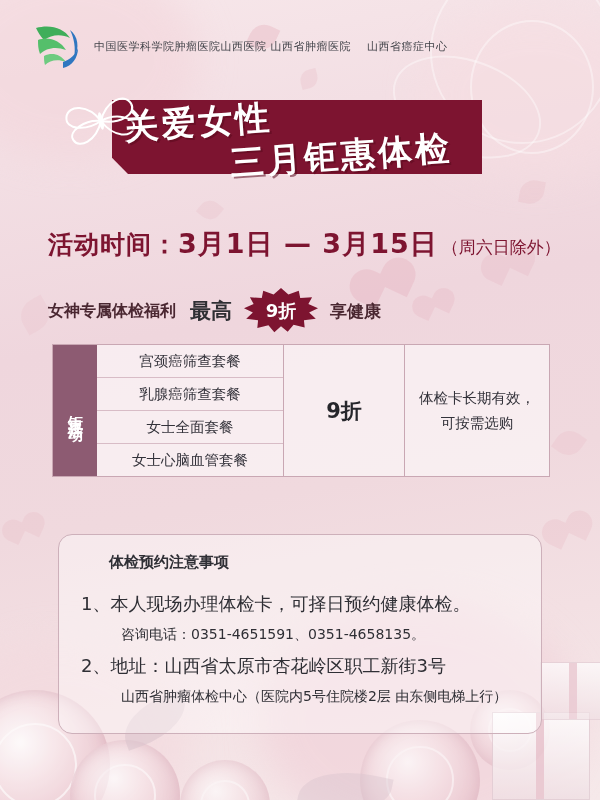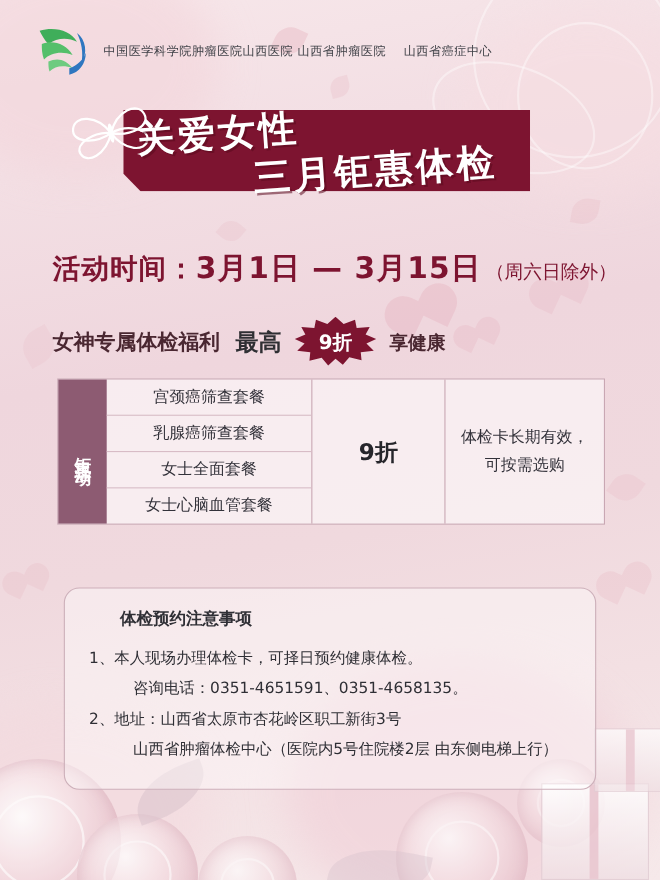--- a/index.html
+++ b/index.html
@@ -209,21 +209,21 @@
     position: absolute;
     left: 48px;
     top: 288px;
     display: flex;
     align-items: center;
     gap: 8px;
     white-space: nowrap;
     font-family: "DejaVu Sans", sans-serif;
   }
   .benefit-text {
-    font-size: 19px;
+    font-size: 16px;
     color: #4a2731;
     font-weight: bold;
   }
   .benefit-max {
     font-size: 21px;
     color: #2f2f33;
     font-weight: bold;
     margin-left: 6px;
   }
   .starburst {
@@ -331,21 +331,21 @@
     box-sizing: border-box;
     font-family: "DejaVu Sans", sans-serif;
   }
   .notice-title {
     font-size: 15px;
     font-weight: bold;
     color: #2f2f35;
     margin: 0 0 14px 28px;
   }
   .notice-item {
-    font-size: 14px;
+    font-size: 18px;
     color: #2f2f35;
     line-height: 1.95;
     white-space: nowrap;
   }
   .notice-sub {
     font-size: 14px;
     color: #2f2f35;
     line-height: 1.95;
     margin-left: 40px;
     white-space: nowrap;

